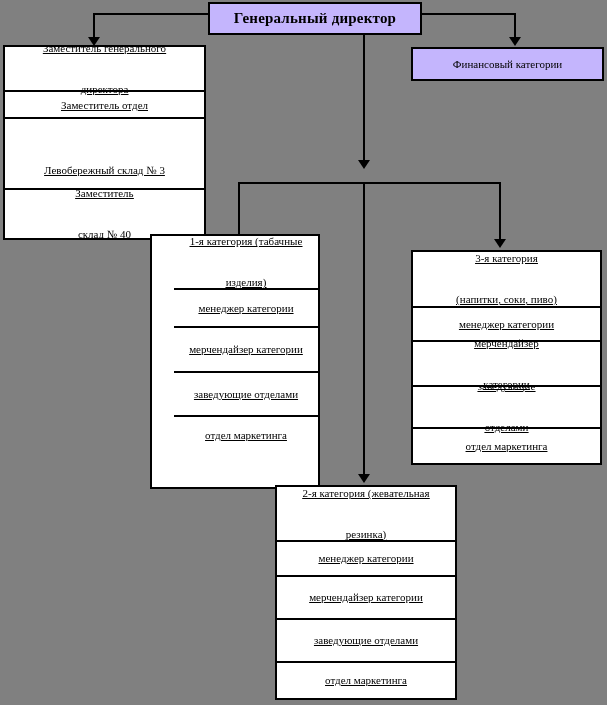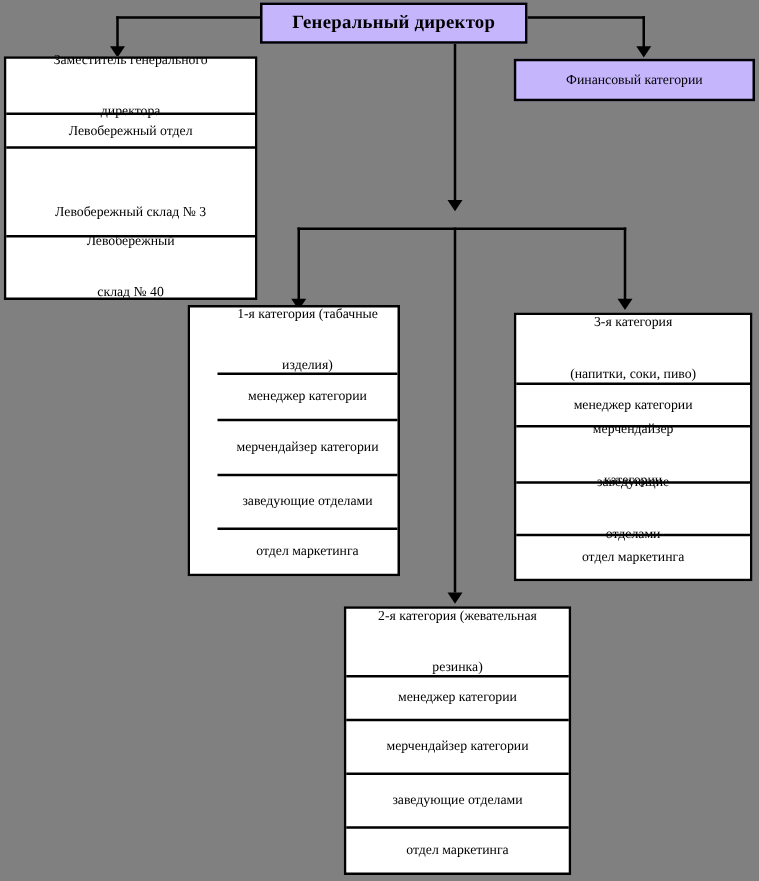--- a/index.html
+++ b/index.html
@@ -44,27 +44,27 @@
     font-weight:bold;
     display:flex;align-items:center;justify-content:center;
     text-align:center;
     letter-spacing:.2px;
   }
   .t-node{
     font-size:11px;
     display:flex;align-items:center;justify-content:center;
     text-align:center;
   }
-  .cell span{display:block;width:100%;}
+  .cell span{display:block;width:100%;text-decoration:underline;}
 
   
   #title-box{left:208px;top:2px;width:214px;height:33px;}
   #fin-box{left:411px;top:47px;width:193px;height:34px;}
   #left-stack{left:3px;top:45px;width:203px;height:195px;}
-  #cat1-stack{left:150px;top:244px;width:170px;height:217px;padding-left:22px;}
+  #cat1-stack{left:150px;top:234px;width:170px;height:255px;padding-left:22px;}
   #cat3-stack{left:411px;top:250px;width:191px;height:215px;}
   #cat2-stack{left:275px;top:485px;width:182px;height:215px;}
 
   
   .ln{position:absolute;background:#000000;}
   .arrow{
     position:absolute;
     width:0;height:0;
     border-left:6px solid transparent;
     border-right:6px solid transparent;
@@ -107,28 +107,28 @@
   </div>
 
   <div class="stack" id="left-stack">
     <div class="cell t-node" style="height:45px;">
       <span>
         <span>Заместитель генерального</span><br>
         <span>директора</span>
       </span>
     </div>
     <div class="cell t-node" style="height:32px;">
-      <span>Левобережный отдел</span>
+      <span>Заместитель отдел</span>
     </div>
     <div class="cell t-node" style="height:45px;margin-top:32px;">
       <span>Левобережный склад № 3</span>
     </div>
     <div class="cell t-node" style="height:48px;">
       <span>
-        <span>Левобережный</span><br>
+        <span>Заместитель</span><br>
         <span>склад № 40</span>
       </span>
     </div>
   </div>
 
   <div class="stack" id="cat1-stack">
     <div class="cell t-node" style="height:54px;">
       <span>
         <span>1-я категория (табачные</span><br>
         <span>изделия)</span>

